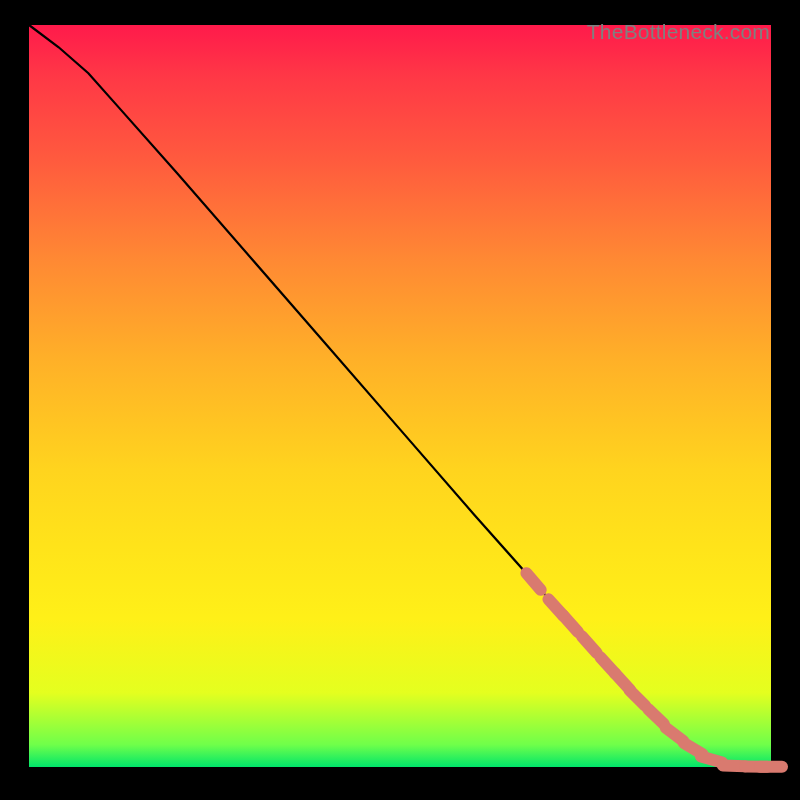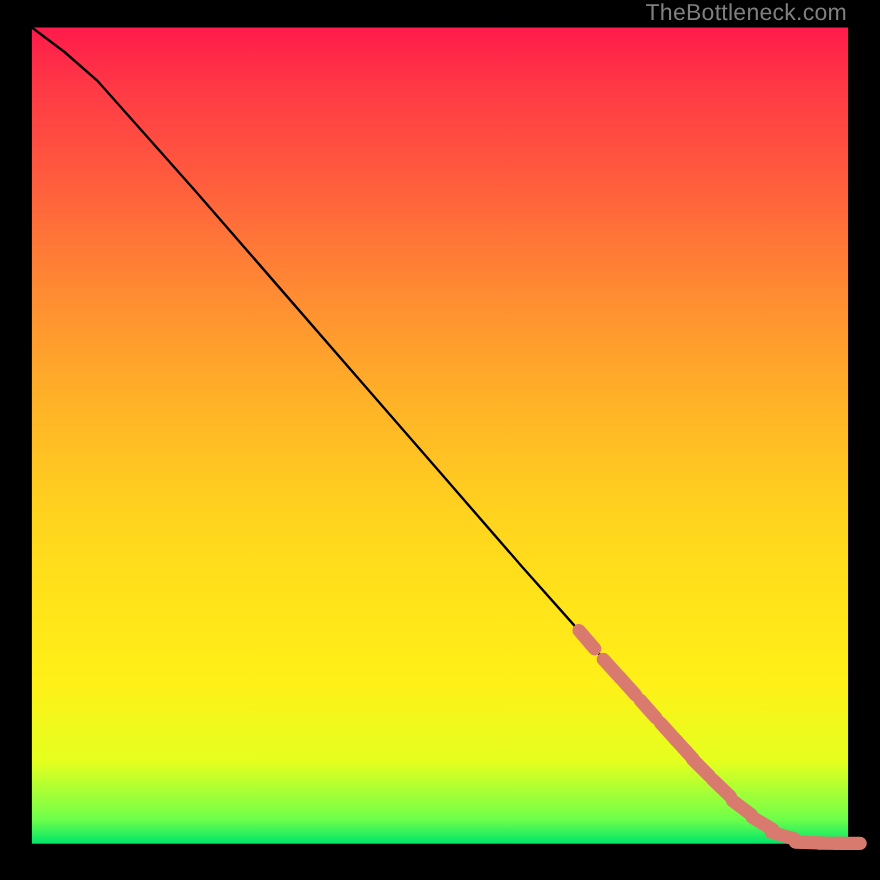--- a/index.html
+++ b/index.html
@@ -33,21 +33,21 @@
       #ffd41e 60%,
       #ffe31a 70%,
       #fff018 80%,
       #e4ff1f 90%,
       #6fff4a 97%,
       #00e56a 100%
     );
   }
   .watermark {
     position: absolute;
-    top: 0;
+    top: 20px;
     right: 30px;
     color: #808080;
     font-size: 21px;
     font-weight: 500;
     letter-spacing: 0.2px;
     font-family: Arial, Helvetica, sans-serif;
   }
   svg.overlay {
     position: absolute;
     left: 29px;

